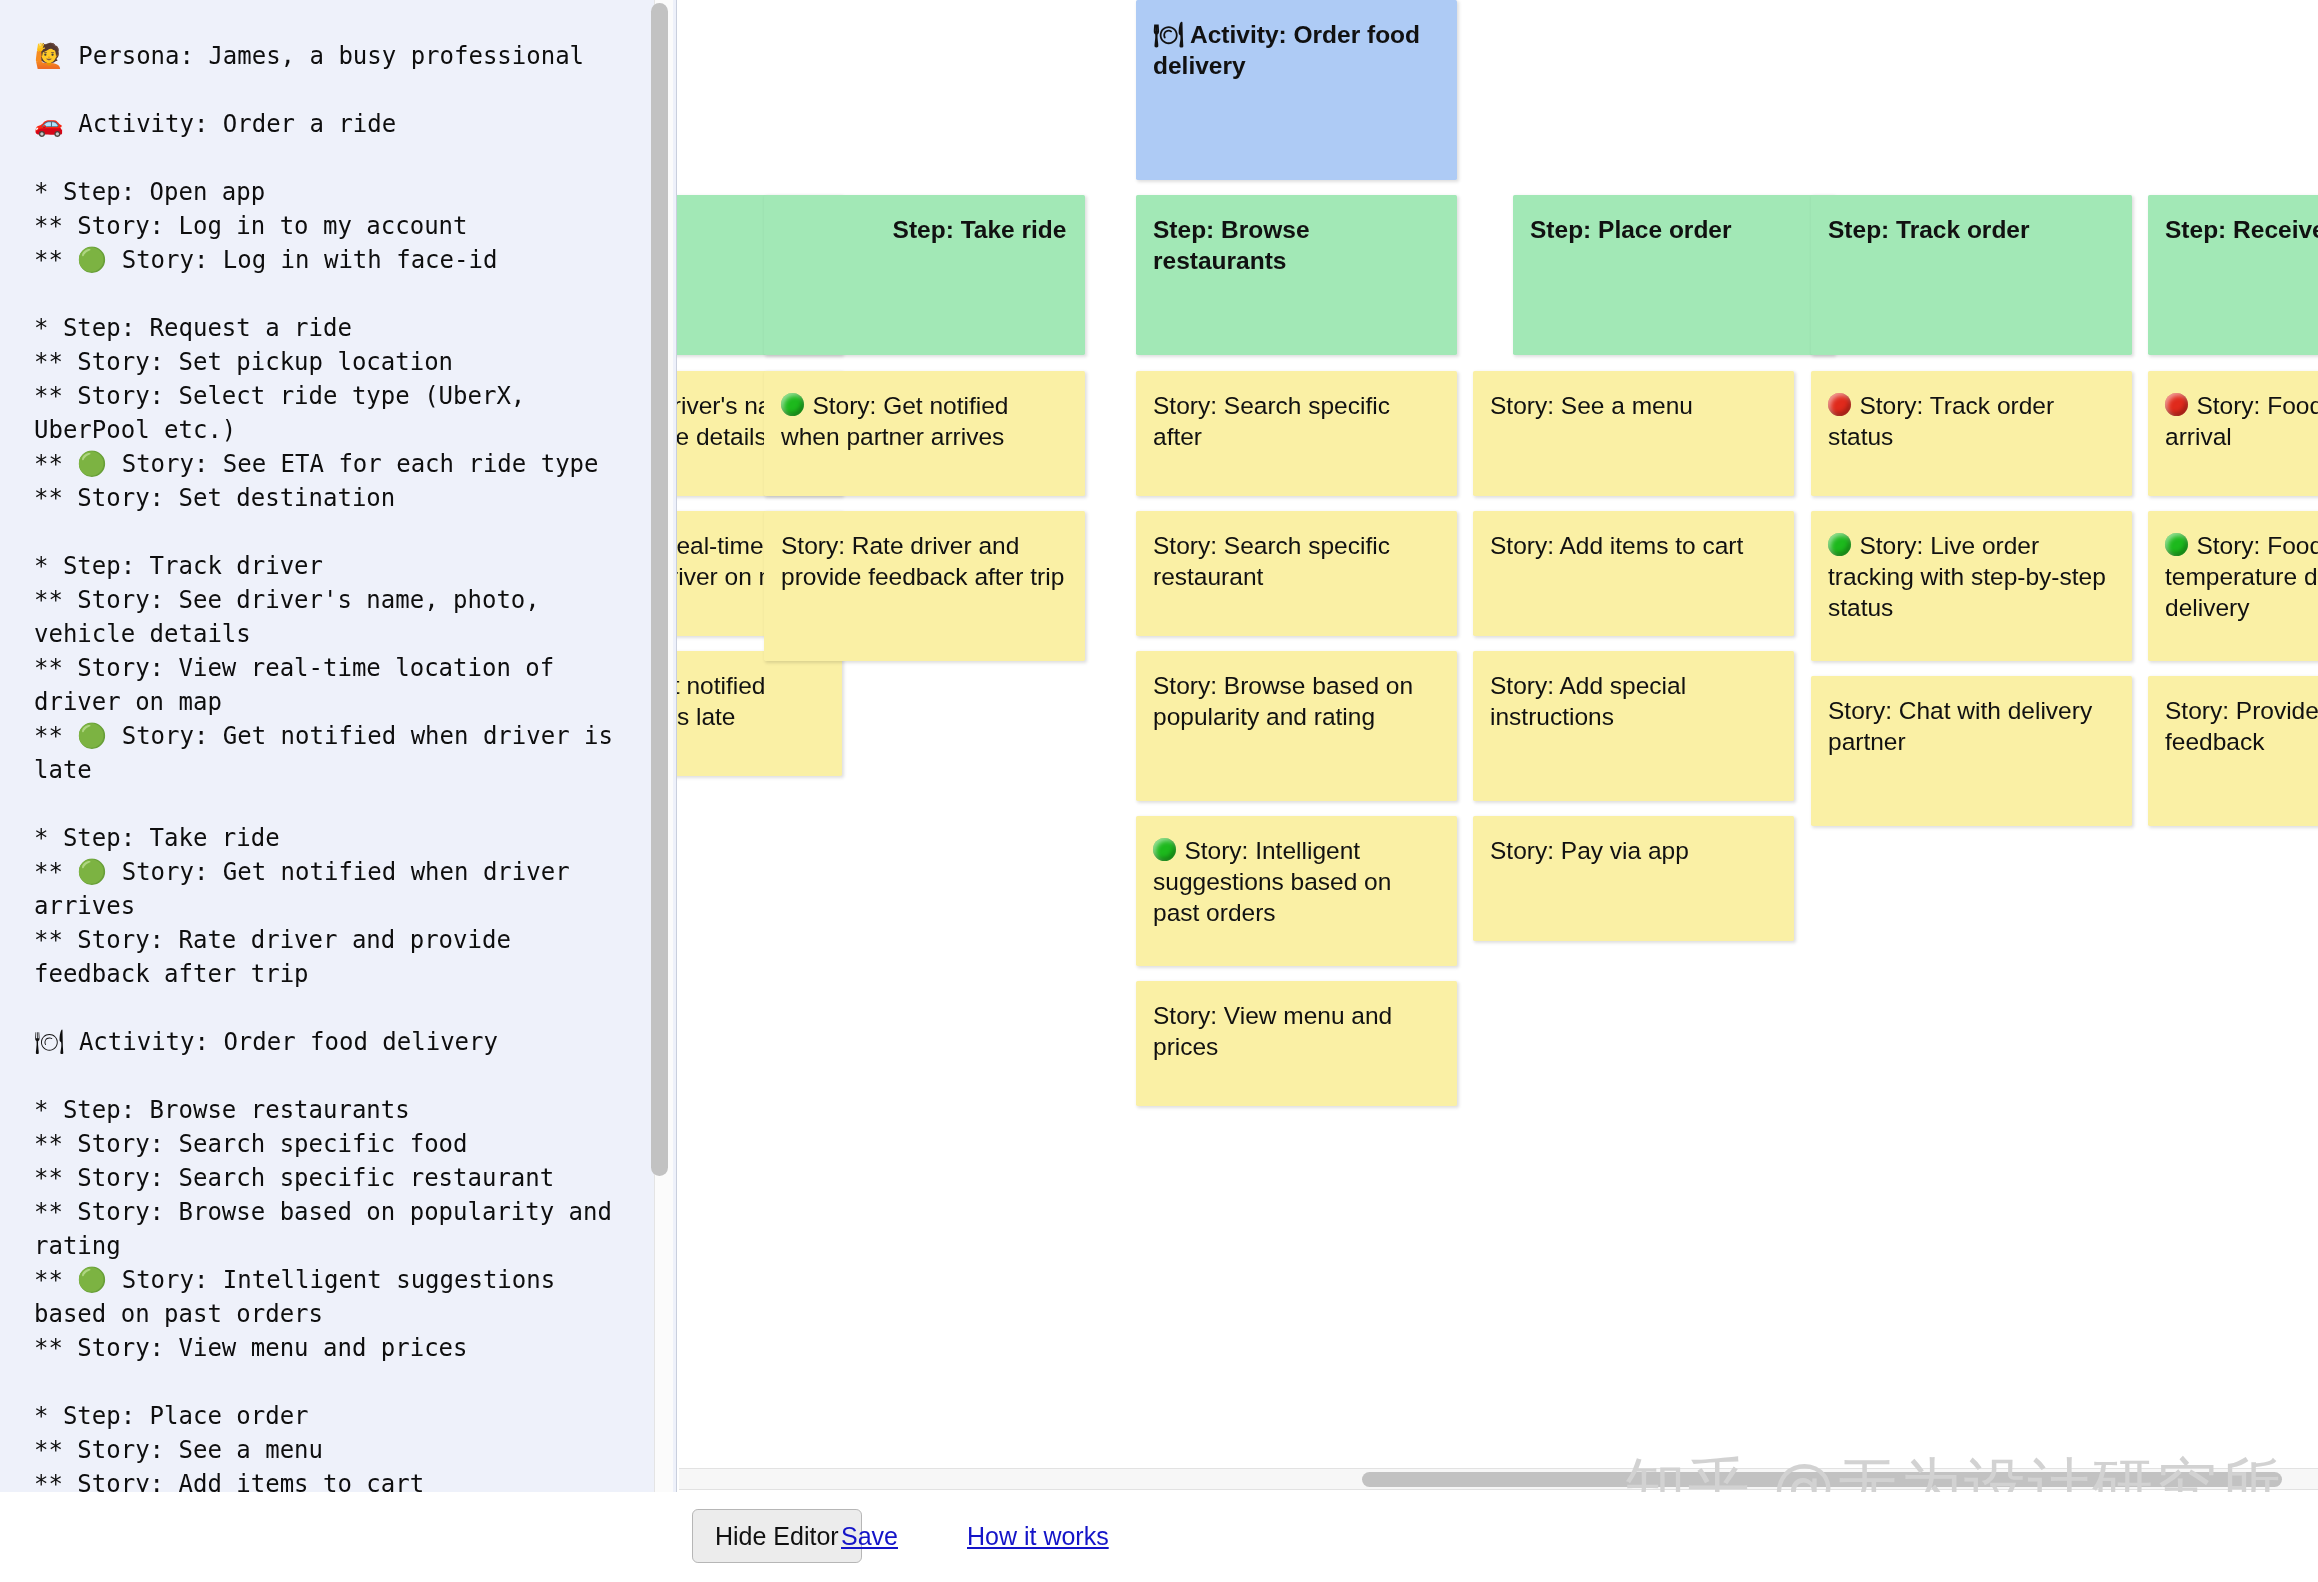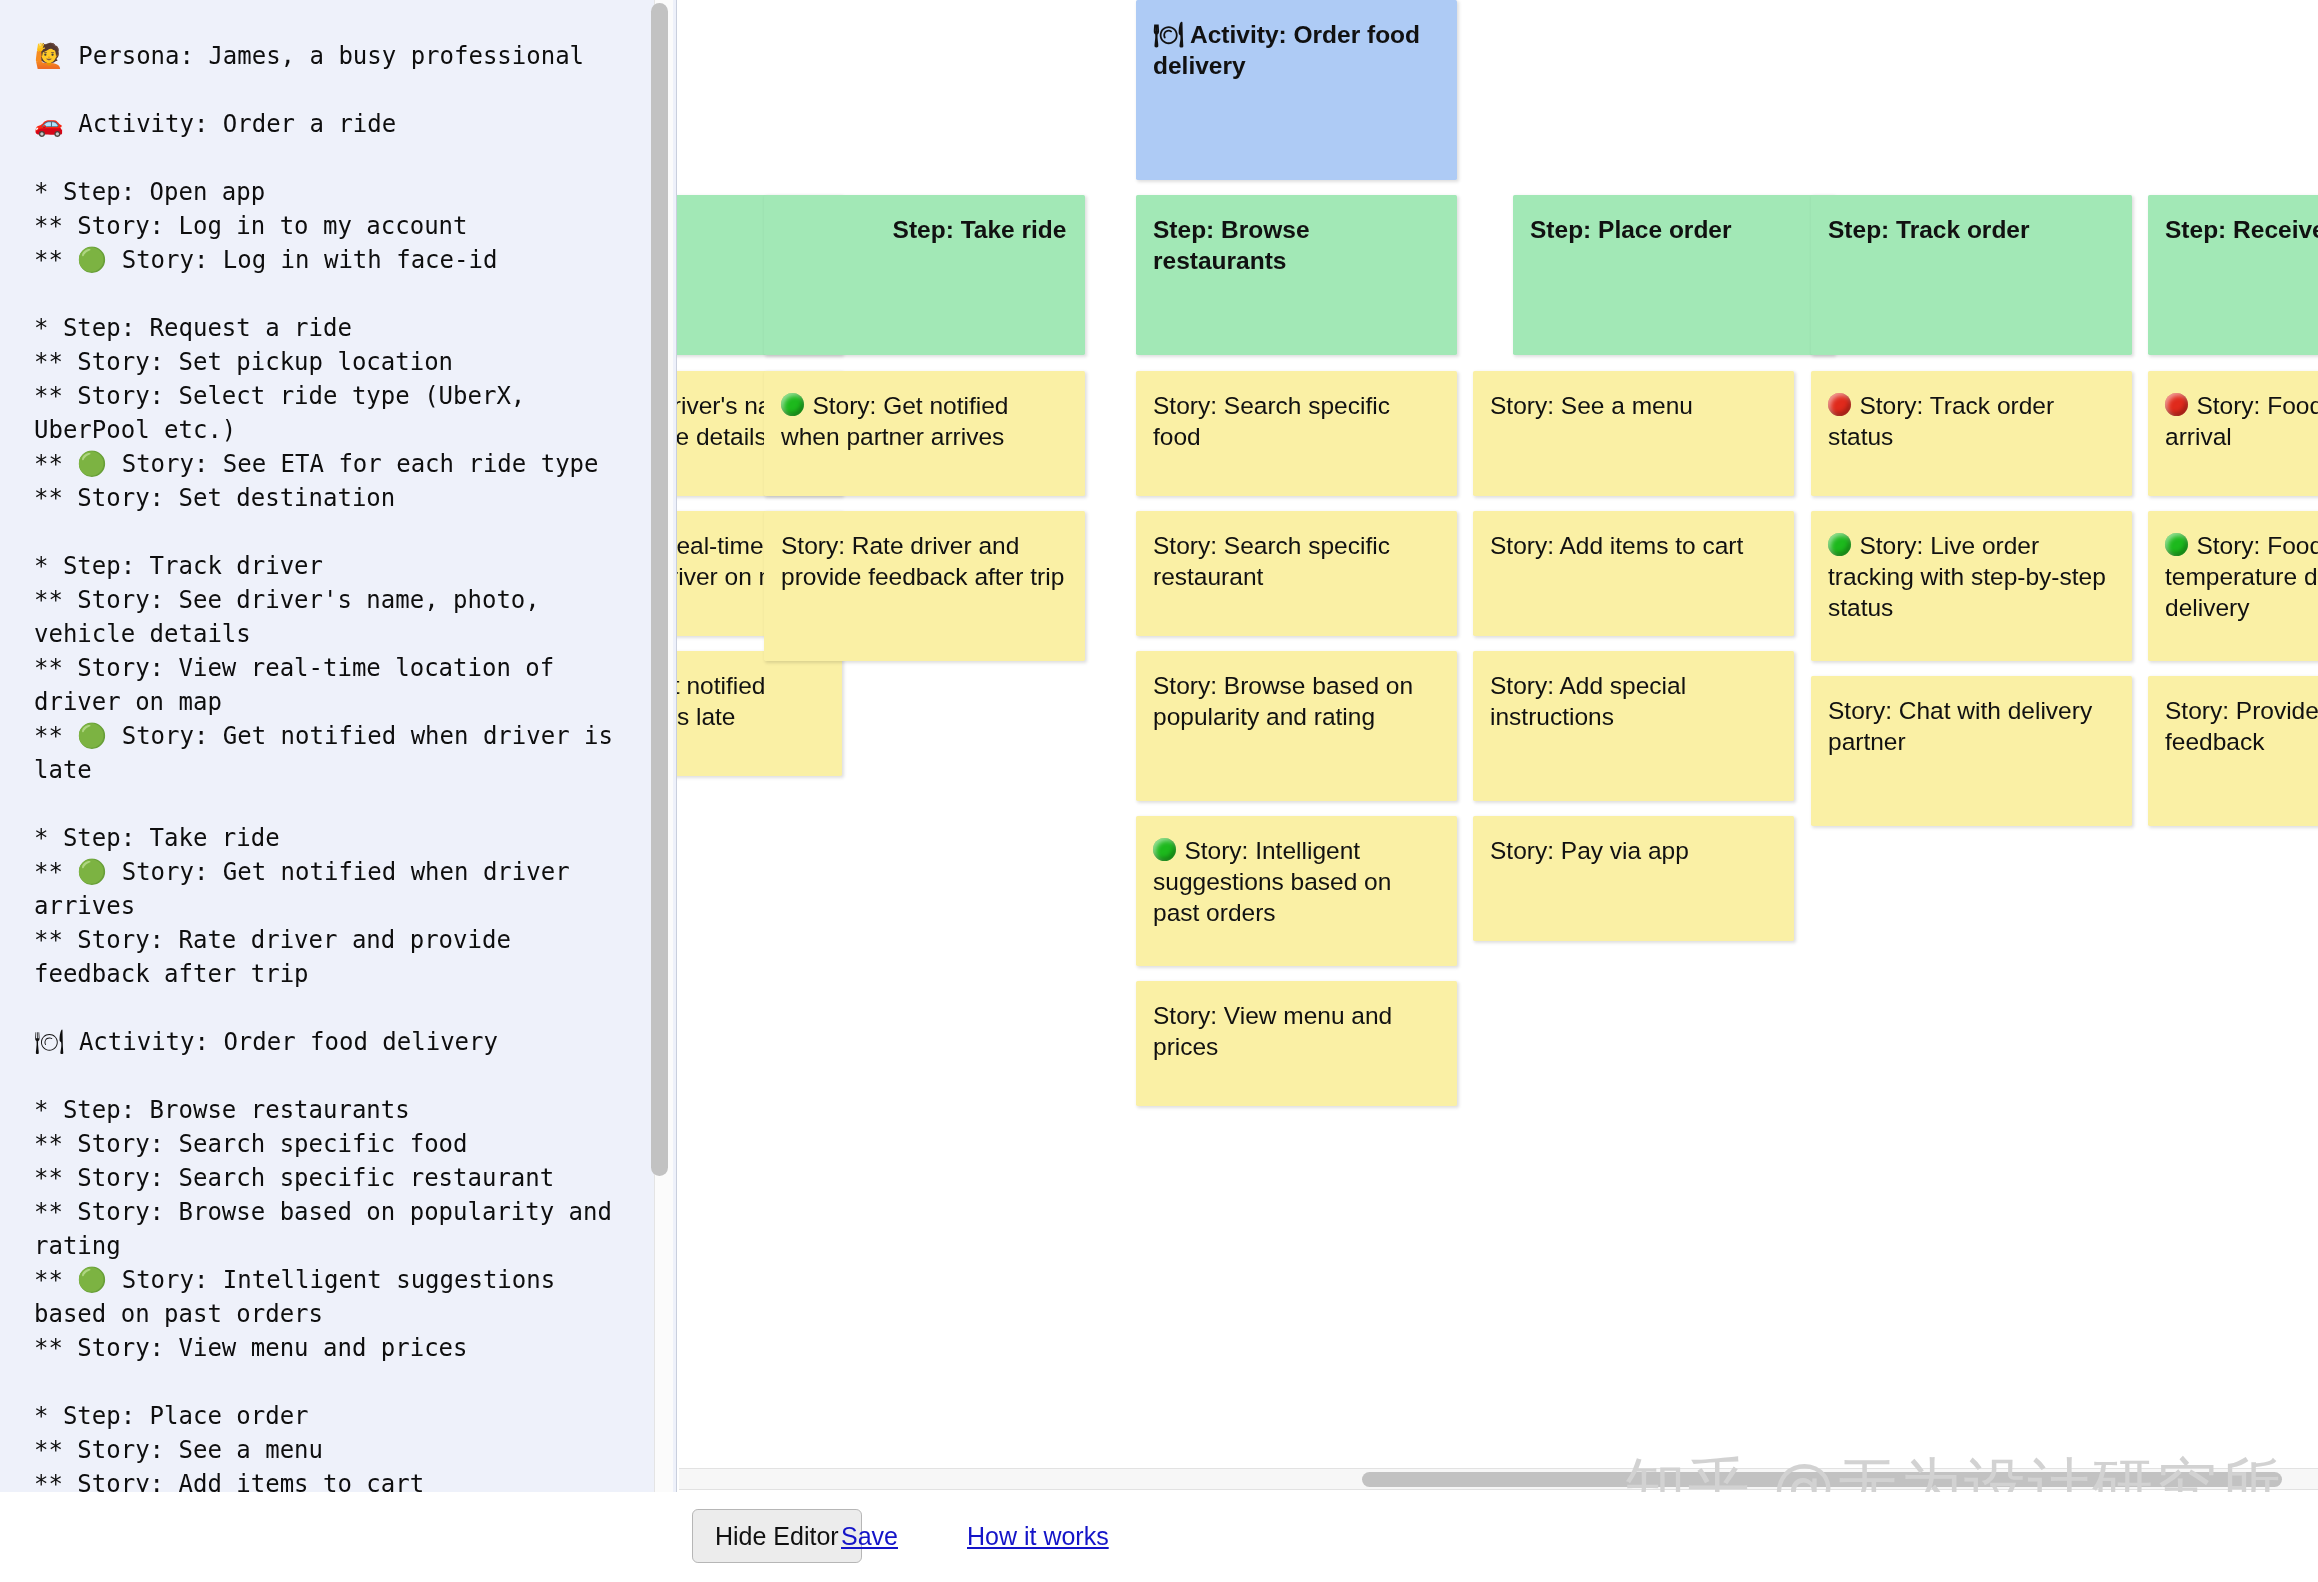--- a/index.html
+++ b/index.html
@@ -204,21 +204,21 @@
           <div class="card story"><span class="dot green"></span><span>Story: Get notified when partner arrives</span></div>
           <div class="card story tall"><span>Story: Rate driver and provide feedback after trip</span></div>
         </div>
         <div class="column" style="left: 1136px;">
           <div style="height: 195px;">
             <div class="card activity">🍽 Activity: Order food delivery</div>
           </div>
           <div style="height: 176px;">
             <div class="card step">Step: Browse restaurants</div>
           </div>
-          <div class="card story"><span>Story: Search specific food</span></div>
+          <div class="card story"><span>Story: Search specific after</span></div>
           <div class="card story"><span>Story: Search specific restaurant</span></div>
           <div class="card story tall"><span>Story: Browse based on popularity and rating</span></div>
           <div class="card story tall"><span class="dot green"></span><span>Story: Intelligent suggestions based on past orders</span></div>
           <div class="card story"><span>Story: View menu and prices</span></div>
         </div>
         <div class="column" style="left: 1473px;">
           <div style="height: 195px;"></div>
           <div style="height: 176px; margin-left: 40px;">
             <div class="card step">Step: Place order</div>
           </div>

